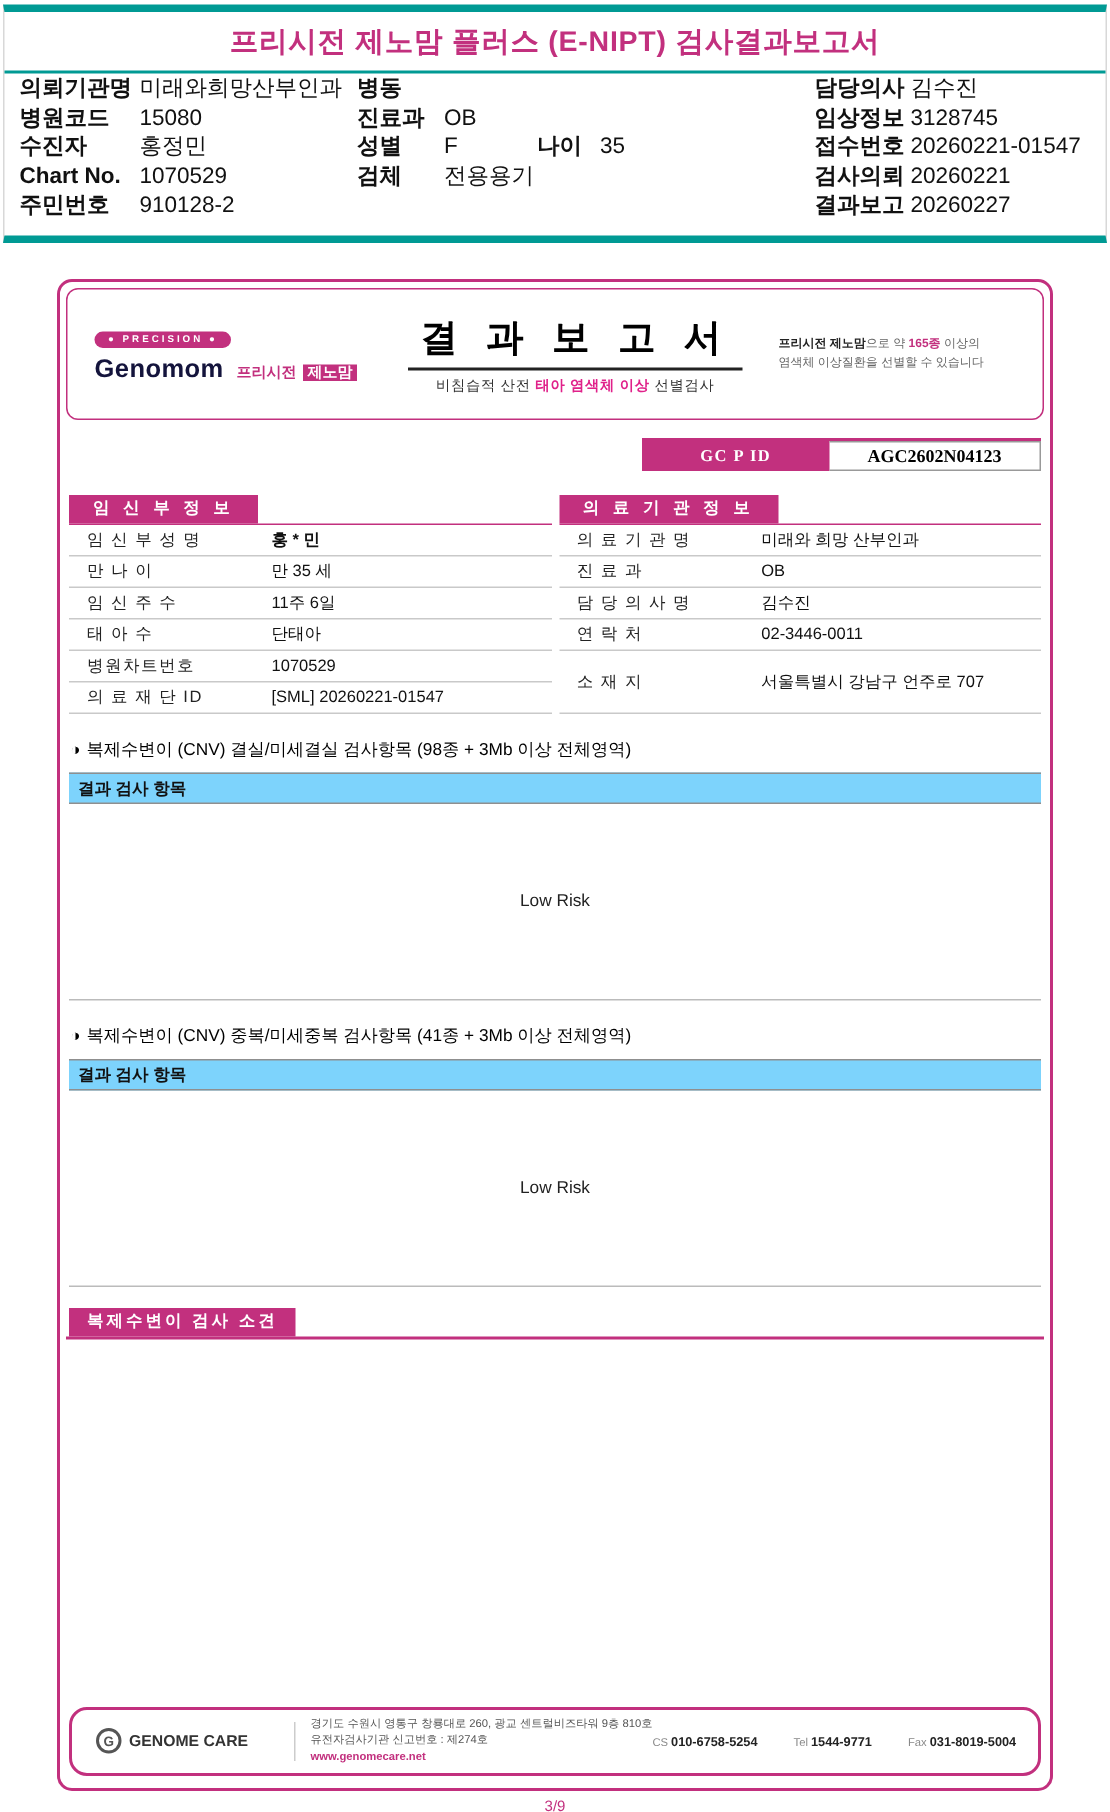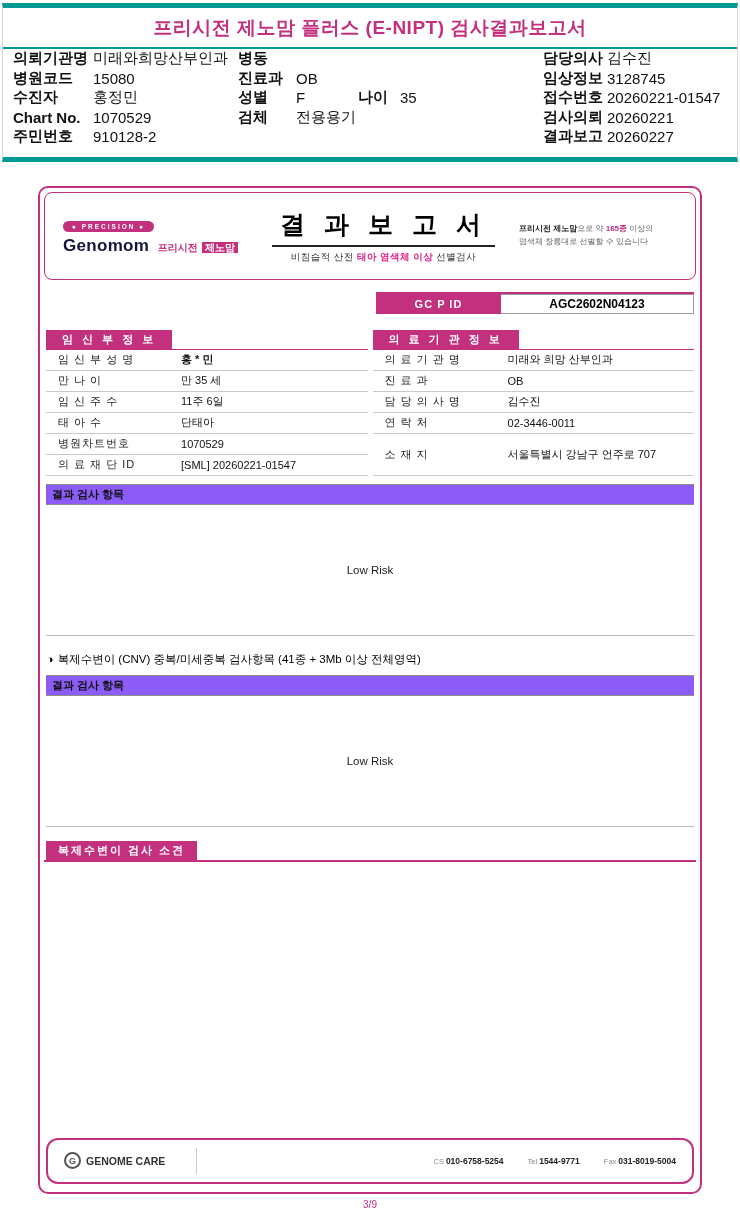--- a/index.html
+++ b/index.html
@@ -40,21 +40,21 @@
   .title-block{flex:1; text-align:center;}
   .report-title{display:inline-block; font-size:25px; font-weight:bold; letter-spacing:6px;
     color:#000; border-bottom:2px solid #222; padding:0 8px 4px; white-space:nowrap;}
   .report-subtitle{margin-top:4px; font-size:9.5px; color:#333; letter-spacing:.5px;}
   .subtitle-accent{color:var(--pink-accent); font-weight:bold;}
   .tagline{width:158px; font-size:8px; color:#666; line-height:1.55;}
   .tagline .strong{color:#222; font-weight:bold;}
   .tagline .accent{color:var(--magenta); font-weight:bold;}
   
   .gcpid-row{display:flex; justify-content:flex-end; margin-top:12px; padding:0 2px;}
-  .gcpid-group{display:flex; width:318px; border-top:2px solid var(--magenta);}
+  .gcpid-group{display:flex; width:266px; border-top:2px solid var(--magenta);font-family:Liberation Serif, serif;}
   .gcpid-label{width:125px; background:var(--magenta); color:#fff; font-weight:bold;
     font-size:11px; text-align:center; line-height:20px; letter-spacing:1px;}
   .gcpid-value{flex:1; border:1px solid #999; border-left:none; font-weight:bold; font-size:12px;
     text-align:center; line-height:18px; color:#000;}
   
   .tables-row{display:flex; gap:5px; margin-top:16px; padding:0 2px;}
   .info-table{flex:1; font-size:11px;}
   .table-head-wrap{border-bottom:1.5px solid var(--magenta); line-height:0;}
   .table-head{display:inline-block; background:var(--magenta); color:#fff; font-weight:bold;
     font-size:11px; letter-spacing:3px; padding:3px 16px; line-height:13px;}
@@ -62,21 +62,21 @@
   .t-row.tall{height:42px;}
   .t-label{width:42%; padding-left:12px; letter-spacing:1px; color:#222;}
   .t-value{flex:1;}
   .t-value.bold{font-weight:bold;}
   
   .section-bar{margin-top:18px; border-bottom:2px solid var(--magenta); line-height:0; padding:0 2px 0 2px;}
   .section-badge{display:inline-block; background:var(--magenta); color:#fff; font-weight:bold;
     font-size:11px; letter-spacing:4px; padding:3px 12px; line-height:13px;}
   .cnv-heading{margin-top:16px; font-size:11.5px; color:#000; padding-left:3px;}
   .icon-half{margin-right:4px; font-size:11px;}
-  .result-colhead{margin:8px 2px 0; background:#8b5cf6; border-top:1px solid #8f8f8f;
+  .result-colhead{margin:8px 2px 0; background:#7dd3fc; border-top:1px solid #8f8f8f;
     border-bottom:1px solid #8f8f8f; font-weight:bold; font-size:11px; padding:2px 6px; color:#111;}
   .result-area{height:131px; margin:0 2px; border-bottom:1px solid #bbb; display:flex;
     align-items:center; justify-content:center; font-size:11.5px; color:#222;}
   
   .footer-box{margin:auto 2px 0; border:2px solid var(--magenta); border-radius:12px; height:46px;
     display:flex; align-items:center; padding:0 16px;}
   .f-logo{display:flex; align-items:center; gap:5px; width:122px; flex:0 0 auto;}
   .f-logo-icon{width:17px; height:17px; border:2px solid #555; border-radius:50%; color:#555;
     font-size:9px; font-weight:bold; display:flex; align-items:center; justify-content:center;}
   .f-logo-text{font-weight:bold; font-size:10.5px; color:#333; white-space:nowrap;}
@@ -173,21 +173,21 @@
       </div>
     </div>
     <div class="title-block">
       <div class="report-title">결 과 보 고 서</div>
       <div class="report-subtitle">
         <span>비침습적 산전 </span><span class="subtitle-accent">태아 염색체 이상</span><span> 선별검사</span>
       </div>
     </div>
     <div class="tagline">
       <span class="strong">프리시전 제노맘</span><span>으로 약 </span><span class="accent">165종</span><span> 이상의</span><br>
-      <span>염색체 창룡대로 선별할 수 있습니다</span>
+      <span>염색체 이상질환을 선별할 수 있습니다</span>
     </div>
   </div>
 
   <div class="gcpid-row">
     <div class="gcpid-group">
       <div class="gcpid-label">GC P ID</div>
       <div class="gcpid-value">AGC2602N04123</div>
     </div>
   </div>
 
@@ -238,20 +238,23 @@
           <span class="t-value">02-3446-0011</span>
         </div>
       <div class="t-row tall">
           <span class="t-label">소  재  지</span>
           <span class="t-value">서울특별시 강남구 언주로 707</span>
         </div>
     </div>
   </div>
 
 
+  <div class="cnv-heading">
+    <span class="icon-half">◑</span><span>복제수변이 (CNV) 결실/미세결실 검사항목 (98종 + 3Mb 이상 전체영역)</span>
+  </div>
   <div class="result-colhead">결과 검사 항목</div>
   <div class="result-area">
     <span>Low Risk</span>
   </div>
 
   <div class="cnv-heading">
     <span class="icon-half">◑</span><span>복제수변이 (CNV) 중복/미세중복 검사항목 (41종 + 3Mb 이상 전체영역)</span>
   </div>
   <div class="result-colhead">결과 검사 항목</div>
   <div class="result-area">
@@ -261,20 +264,25 @@
   <div class="section-bar" style="margin-top:14px;">
     <span class="section-badge" style="letter-spacing:2px;">복제수변이 검사 소견</span>
   </div>
 
   <div class="footer-box">
     <div class="f-logo">
       <span class="f-logo-icon">G</span>
       <span class="f-logo-text">GENOME CARE</span>
     </div>
     <div class="f-divider"></div>
+    <div class="f-addr">
+      <span>경기도 수원시 영통구 창룡대로 260, 광교 센트럴비즈타워 9층 810호</span><br>
+      <span>유전자검사기관 신고번호 : 제274호</span><br>
+      <span class="f-web">www.genomecare.net</span>
+    </div>
     <div class="f-contacts">
       <span class="f-contact"><span class="f-contact-label">CS</span><span>010-6758-5254</span></span>
       <span class="f-contact"><span class="f-contact-label">Tel</span><span>1544-9771</span></span>
       <span class="f-contact"><span class="f-contact-label">Fax</span><span>031-8019-5004</span></span>
     </div>
   </div>
 </div>
 
 <div class="page-num">3/9</div>
 

